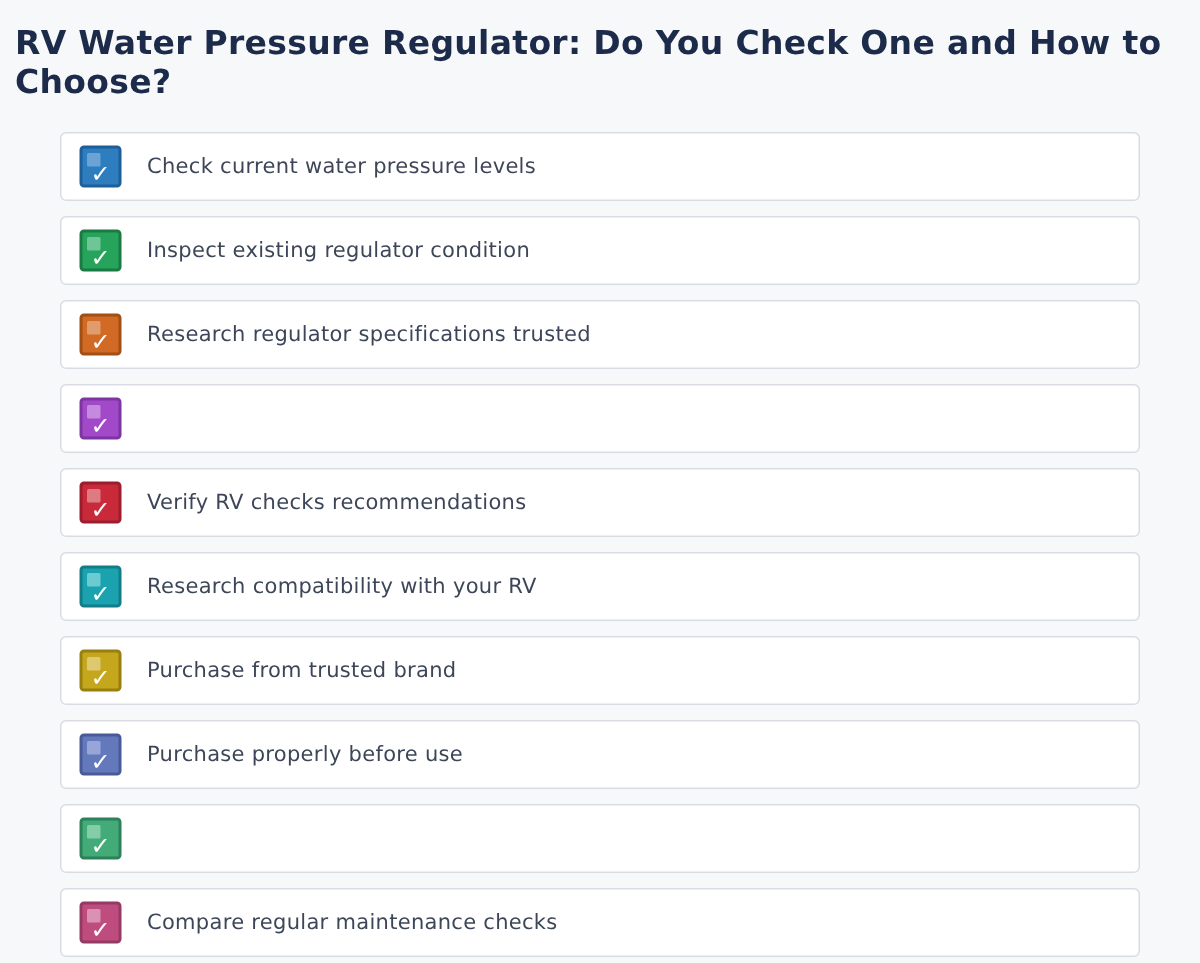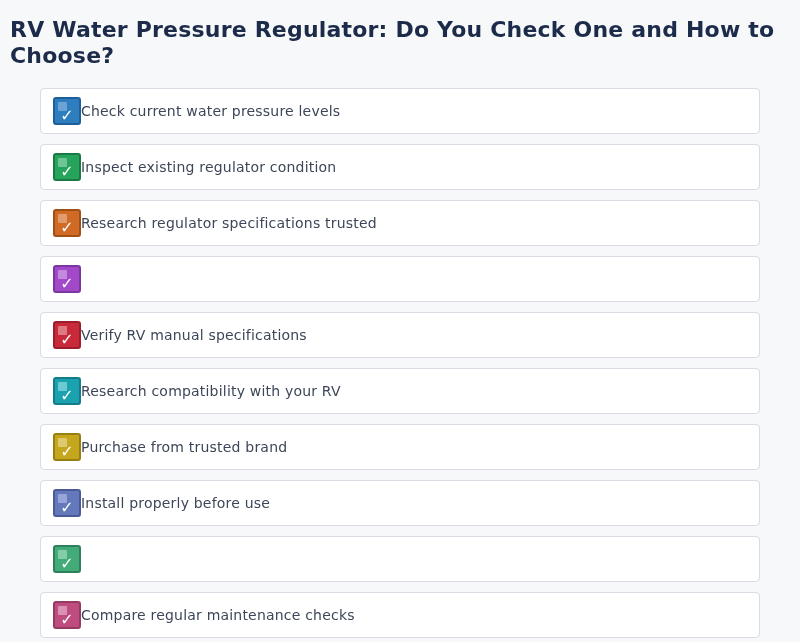--- a/index.html
+++ b/index.html
@@ -57,20 +57,21 @@
     left: 0;
     right: 0;
     bottom: -1px;
     text-align: center;
     color: #ffffff;
     font-size: 16px;
     font-weight: bold;
     line-height: 1;
   }
   .label {
+    margin-left: 17px;
     font-size: 14px;
     color: #3d4659;
     letter-spacing: 0.2px;
   }
 </style>
 </head>
 <body>
 
 <div class="page">
   <h1 class="page-title">RV Water Pressure Regulator: Do You Check One and How to Choose?</h1>
@@ -104,21 +105,21 @@
       <span class="corner" style="background-color: rgb(196, 138, 222);"></span>
       <span class="check">✓</span>
     </span>
   </div>
 
   <div class="item">
     <span class="checkbox" style="background-color: rgb(201, 42, 58); border-color: rgb(156, 30, 44);">
       <span class="corner" style="background-color: rgb(221, 122, 130);"></span>
       <span class="check">✓</span>
     </span>
-    <span class="label">Verify RV manual specifications</span>
+    <span class="label">Verify RV checks recommendations</span>
   </div>
 
   <div class="item">
     <span class="checkbox" style="background-color: rgb(27, 162, 175); border-color: rgb(18, 125, 136);">
       <span class="corner" style="background-color: rgb(108, 202, 211);"></span>
       <span class="check">✓</span>
     </span>
     <span class="label">Research compatibility with your RV</span>
   </div>
 
@@ -128,21 +129,21 @@
       <span class="check">✓</span>
     </span>
     <span class="label">Purchase from trusted brand</span>
   </div>
 
   <div class="item">
     <span class="checkbox" style="background-color: rgb(100, 120, 188); border-color: rgb(74, 90, 150);">
       <span class="corner" style="background-color: rgb(151, 165, 216);"></span>
       <span class="check">✓</span>
     </span>
-    <span class="label">Install properly before use</span>
+    <span class="label">Purchase properly before use</span>
   </div>
 
   <div class="item">
     <span class="checkbox" style="background-color: rgb(67, 171, 119); border-color: rgb(46, 128, 90);">
       <span class="corner" style="background-color: rgb(132, 205, 169);"></span>
       <span class="check">✓</span>
     </span>
   </div>
 
   <div class="item">

